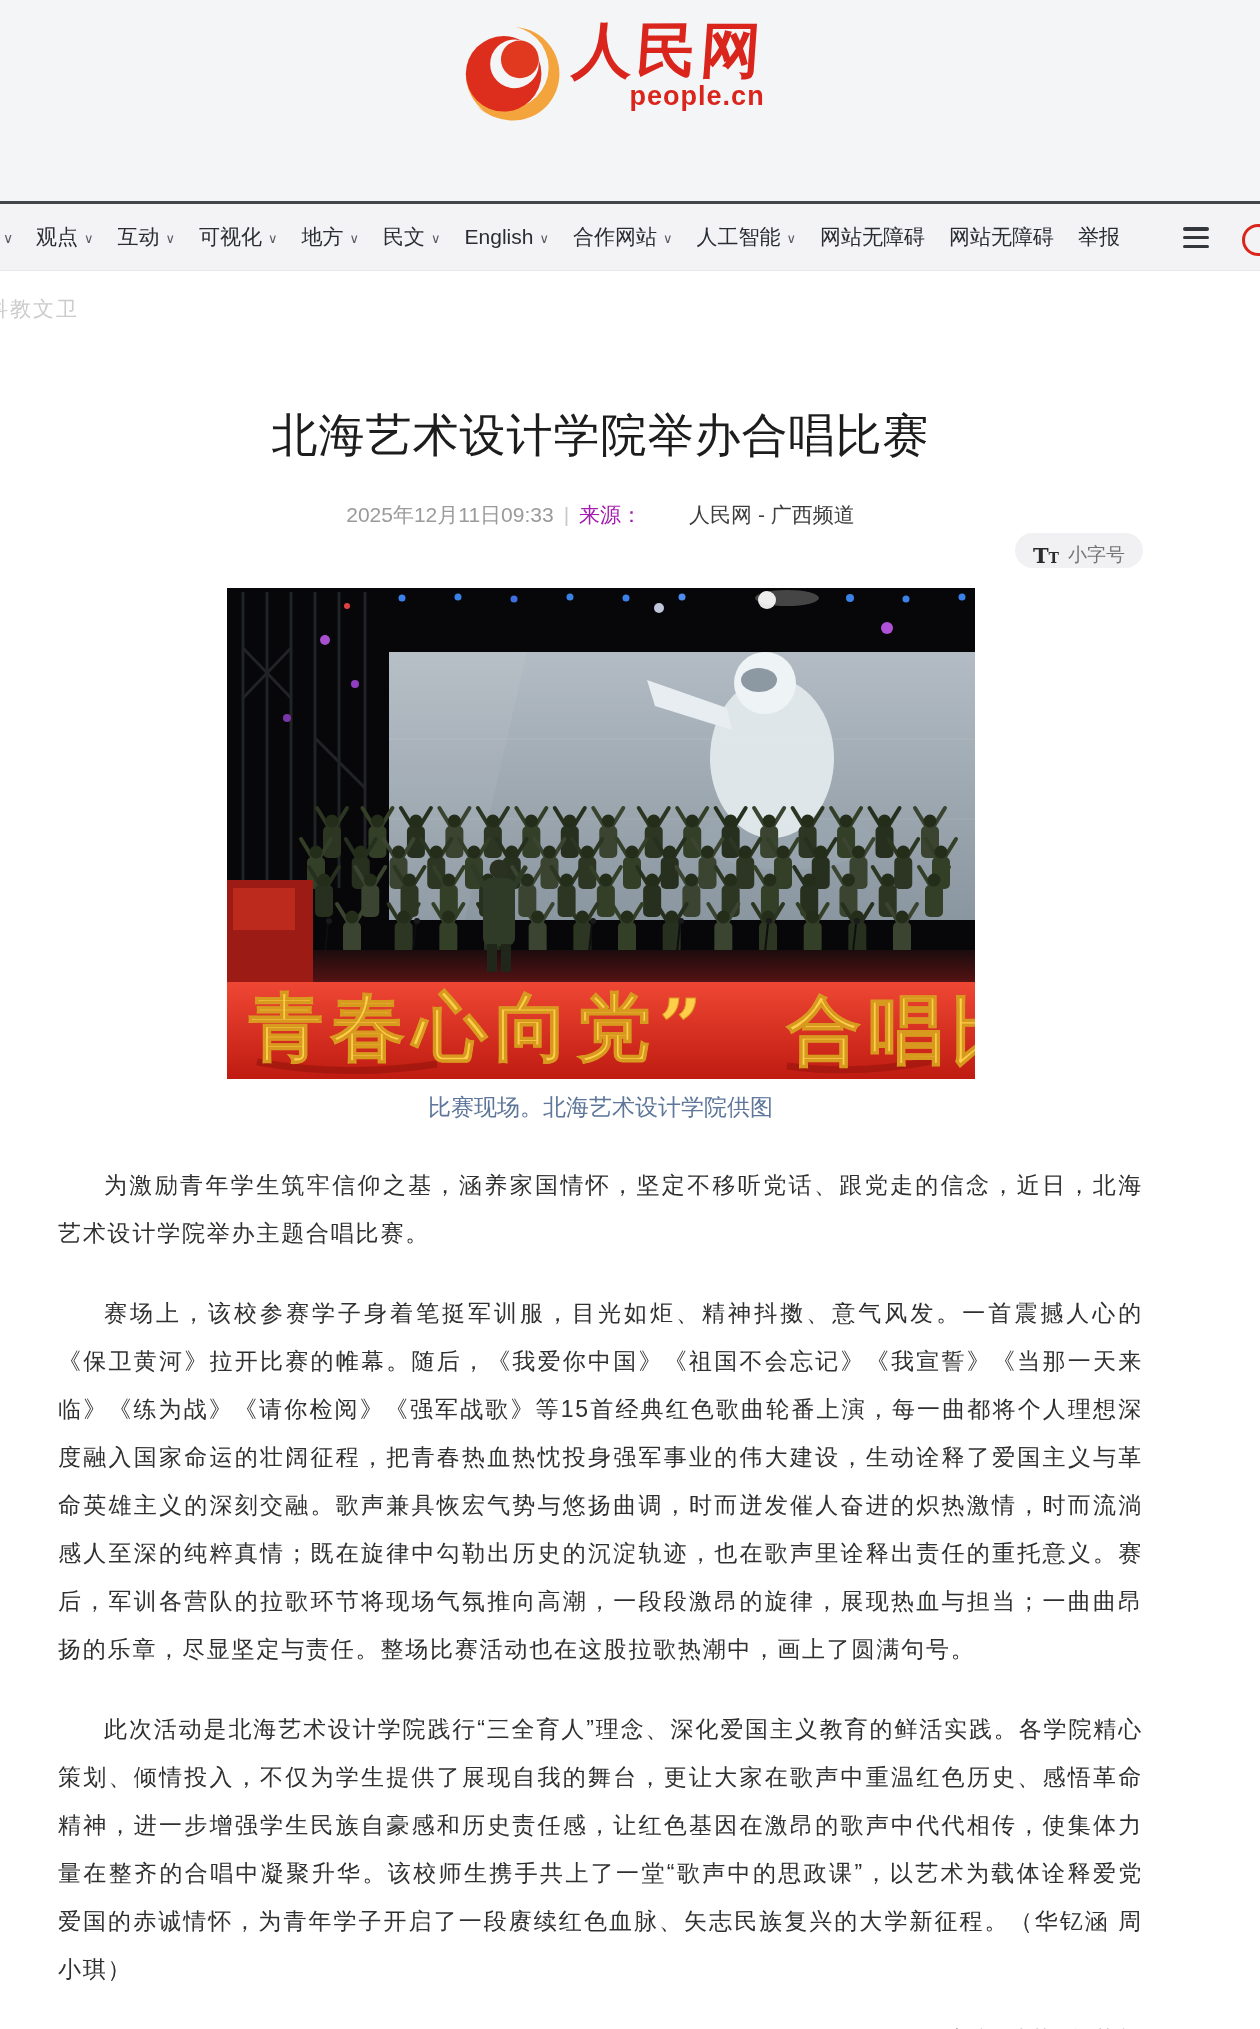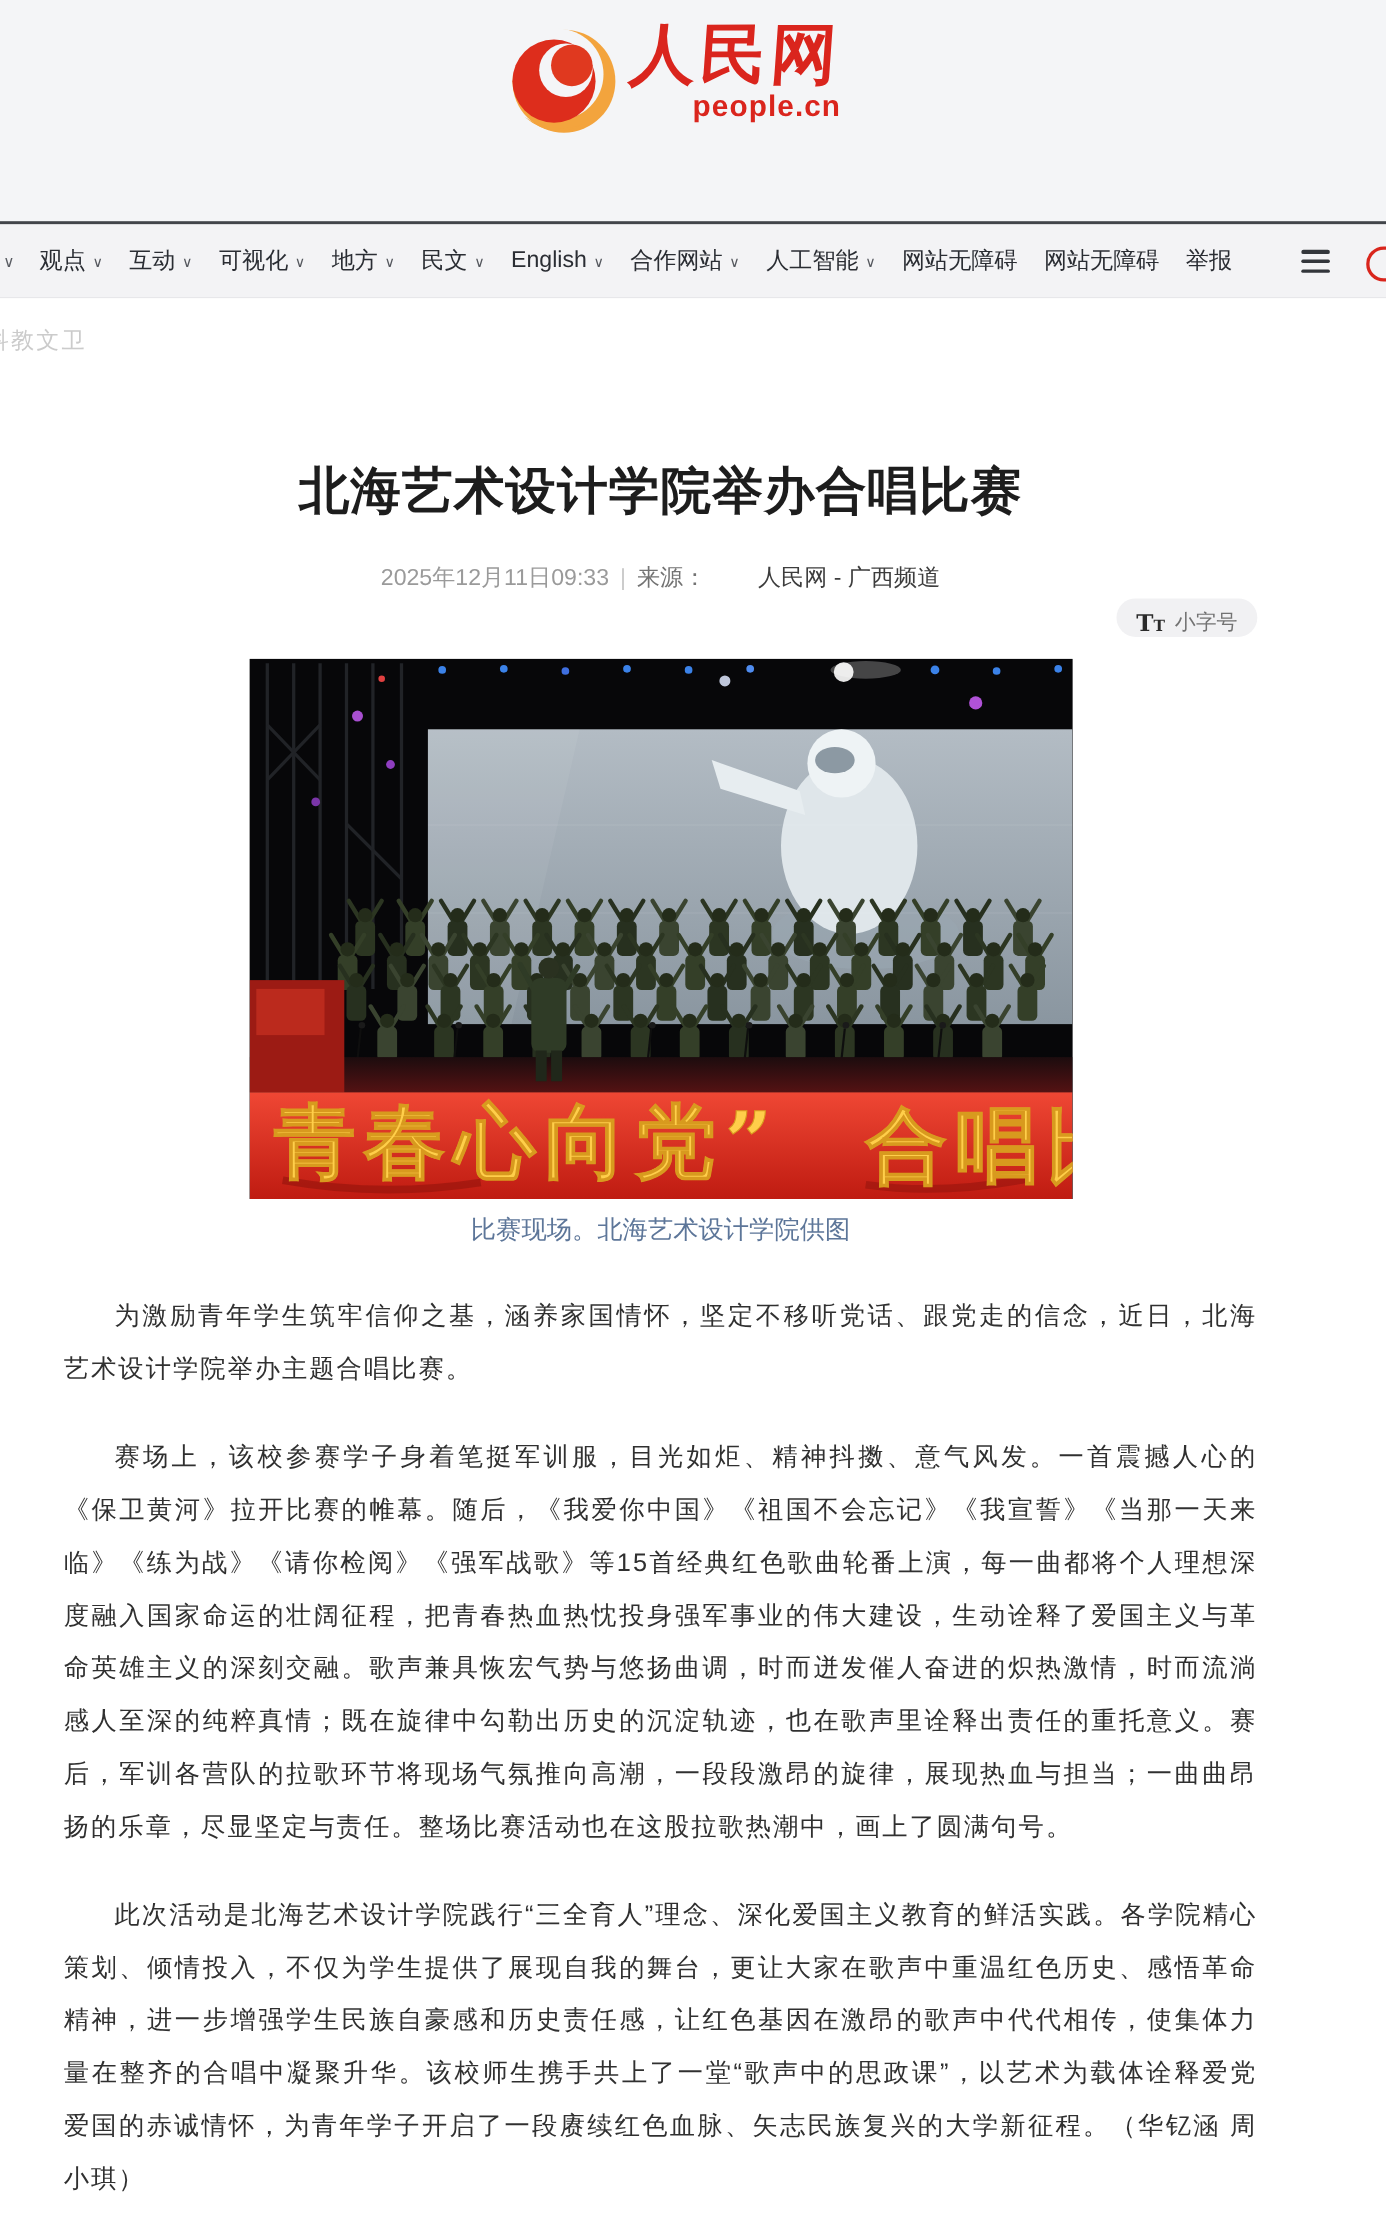--- a/index.html
+++ b/index.html
@@ -48,30 +48,30 @@
   }
   
   .breadcrumb{
     position:absolute;left:-13px;top:295px;font-size:21px;color:#cbcbcb;
     letter-spacing:2px;cursor:pointer;
   }
   
   .content{background:#fff;}
   .article{margin:0 58px;width:1085px;}
   .article-title{
-    margin:16px;padding-top:128px;text-align:center;
-    font-size:46px;font-weight:700;color:#1d1d1d;line-height:62px;letter-spacing:1px;
+    margin:5px;padding-top:128px;text-align:center;
+    font-size:46px;font-weight:400;color:#1d1d1d;line-height:62px;letter-spacing:1px;
   }
   .meta{
     margin-top:36px;display:flex;justify-content:center;align-items:center;
     gap:10px;font-size:21px;line-height:26px;
   }
   .meta .date{color:#9a9a9a;}
   .meta .pipe{color:#c9c9c9;}
-  .meta .src-label{color:#737373;}
+  .meta .src-label{color:#a21caf;}
   .meta .src{color:#3d3d3d;cursor:pointer;margin-left:37px;}
   .toolbar{margin-top:5px;display:flex;justify-content:flex-end;}
   .font-pill{
     height:35px;padding:0 18px;border-radius:18px;background:#f1f1f3;
     display:flex;align-items:flex-end;gap:9px;cursor:pointer;
   }
   .font-pill .tbig{font-family:"DejaVu Serif","Liberation Serif",serif;font-weight:700;font-size:21px;color:#2b2b2b;}
   .font-pill .tsmall{font-family:"DejaVu Serif","Liberation Serif",serif;font-weight:700;font-size:14px;color:#2b2b2b;}
   .font-pill .plabel{font-size:19px;color:#737373;}
   .photo-wrap{margin-top:20px;display:flex;justify-content:center;}

